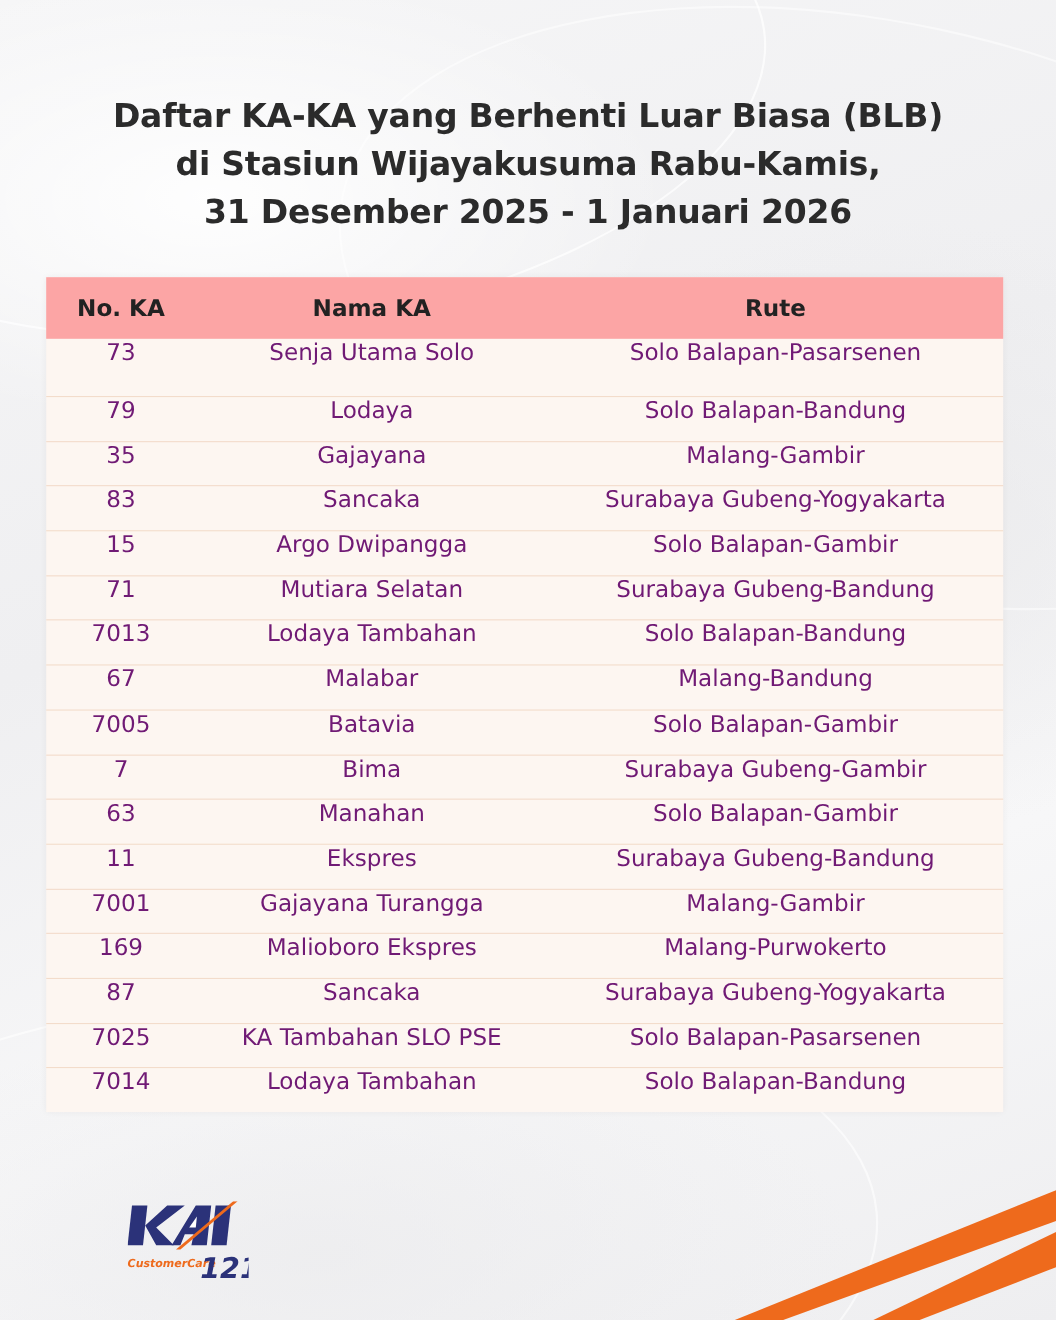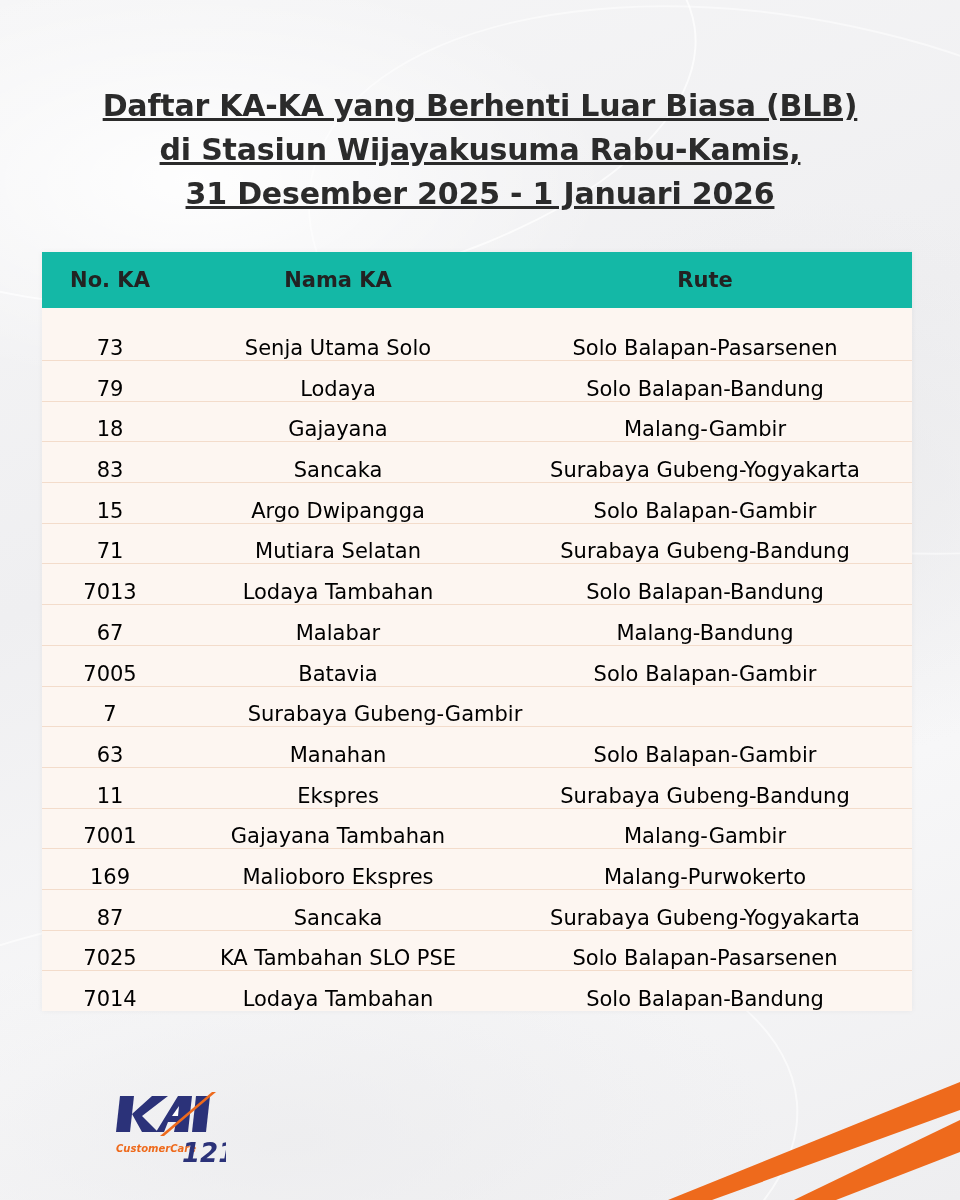--- a/index.html
+++ b/index.html
@@ -15,40 +15,40 @@
       linear-gradient(160deg, #f6f6f7 0%, #efeff1 40%, #f7f7f8 70%, #eeeef0 100%);
   }
   .marble-line {
     position: absolute; border-radius: 50%;
     border: 2px solid rgba(255,255,255,0.7);
     pointer-events: none;
   }
   .title {
     position: absolute; left: 0; top: 84px; width: 960px;
     text-align: center; font-weight: bold; font-size: 30px; line-height: 44px;
-    color: #2b2b2b; letter-spacing: -0.2px; text-decoration: underline;
+    color: #2b2b2b; letter-spacing: -0.2px;
   }
   .table {
     position: absolute; left: 42px; top: 252px; width: 870px;
     background: #fdf6f1;
     box-shadow: 0 0 6px rgba(0,0,0,0.05);
   }
   .thead {
-    display: flex; height: 56px; background: #14b8a6; align-items: center;
+    display: flex; height: 56px; background: #fca5a5; align-items: center;
   }
   .th {
     font-weight: bold; font-size: 21px; color: #222; text-align: center;
   }
   .c1 { width: 136px; }
   .c2 { width: 320px; }
   .c3 { width: 414px; }
   .row {
-    display: flex; align-items: flex-end; height: 40.7px;
+    display: flex; align-items: flex-start; height: 40.7px;
     border-top: 1.5px solid #f3dccb;
-    font-size: 21px; color: #000000;
+    font-size: 21px; color: #701a75;
   }
   .row.first { height: 52px; border-top: none; }
   .td { text-align: center; white-space: nowrap; }
   .logo {
     position: absolute; left: 76px; top: 1092px; width: 110px; height: 72px; margin-left: 40px;
   }
   .stripes { position: absolute; left: 0; top: 0; width: 960px; height: 1200px; pointer-events: none; }
 </style>
 </head>
 <body>
@@ -74,21 +74,21 @@
         <div class="td c1">73</div>
         <div class="td c2">Senja Utama Solo</div>
         <div class="td c3">Solo Balapan-Pasarsenen</div>
       </div>
       <div class="row">
         <div class="td c1">79</div>
         <div class="td c2">Lodaya</div>
         <div class="td c3">Solo Balapan-Bandung</div>
       </div>
       <div class="row">
-        <div class="td c1">18</div>
+        <div class="td c1">35</div>
         <div class="td c2">Gajayana</div>
         <div class="td c3">Malang-Gambir</div>
       </div>
       <div class="row">
         <div class="td c1">83</div>
         <div class="td c2">Sancaka</div>
         <div class="td c3">Surabaya Gubeng-Yogyakarta</div>
       </div>
       <div class="row">
         <div class="td c1">15</div>
@@ -110,35 +110,36 @@
         <div class="td c2">Malabar</div>
         <div class="td c3">Malang-Bandung</div>
       </div>
       <div class="row">
         <div class="td c1">7005</div>
         <div class="td c2">Batavia</div>
         <div class="td c3">Solo Balapan-Gambir</div>
       </div>
       <div class="row">
         <div class="td c1">7</div>
+        <div class="td c2">Bima</div>
         <div class="td c3">Surabaya Gubeng-Gambir</div>
       </div>
       <div class="row">
         <div class="td c1">63</div>
         <div class="td c2">Manahan</div>
         <div class="td c3">Solo Balapan-Gambir</div>
       </div>
       <div class="row">
         <div class="td c1">11</div>
         <div class="td c2">Ekspres</div>
         <div class="td c3">Surabaya Gubeng-Bandung</div>
       </div>
       <div class="row">
         <div class="td c1">7001</div>
-        <div class="td c2">Gajayana Tambahan</div>
+        <div class="td c2">Gajayana Turangga</div>
         <div class="td c3">Malang-Gambir</div>
       </div>
       <div class="row">
         <div class="td c1">169</div>
         <div class="td c2">Malioboro Ekspres</div>
         <div class="td c3">Malang-Purwokerto</div>
       </div>
       <div class="row">
         <div class="td c1">87</div>
         <div class="td c2">Sancaka</div>

